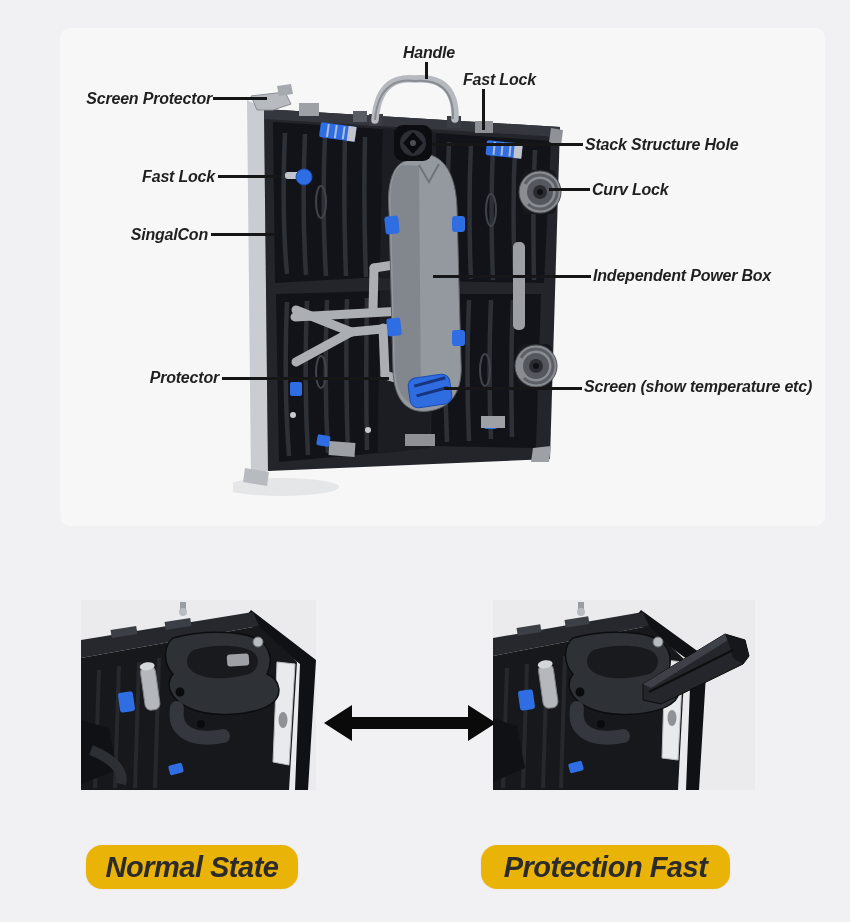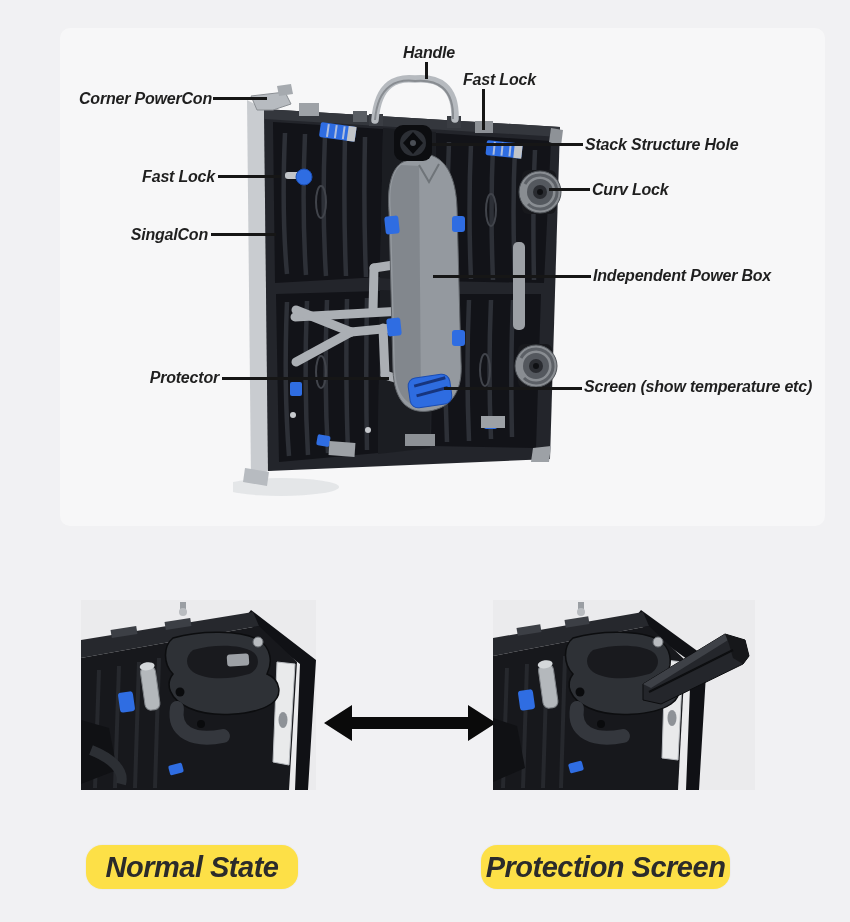--- a/index.html
+++ b/index.html
@@ -39,21 +39,21 @@
   .lead-powercon{left:203px;top:233px;width:65px;height:3px;}
   .lead-singalcon{left:214px;top:377px;width:167px;height:3px;}
   .lead-handle{left:417px;top:62px;width:3px;height:17px;}
   .lead-fast-lock-top{left:474px;top:89px;width:3px;height:41px;}
   .lead-stack-structure-hole{left:424px;top:143px;width:151px;height:3px;}
   .lead-curv-lock{left:541px;top:188px;width:41px;height:3px;}
   .lead-independent-power-box{left:425px;top:275px;width:158px;height:3px;}
   .lead-screen{left:436px;top:387px;width:138px;height:3px;}
   
   .pill{
-    position:absolute;height:44px;background:#fde047;border-radius:16px;
+    position:absolute;height:44px;background:#eab308;border-radius:16px;
     display:flex;align-items:center;justify-content:center;
     font-size:29px;font-weight:600;color:#2b2b2b;letter-spacing:-0.5px;
     box-shadow:0 0 0 1px rgba(0,0,0,0.02);
   }
   .pill-normal{left:78px;top:845px;width:212px;}
   .pill-protection{left:473px;top:845px;width:249px;}
   .arrow-wrap{position:absolute;left:316px;top:699px;width:172px;height:48px;}
   .edge-artifact{
     position:absolute;right:0;top:96px;width:8px;height:38px;
     background:rgba(122,142,228,0.35);border-radius:5px 0 0 5px;
@@ -211,21 +211,21 @@
       <rect x="96" y="372" width="26" height="14" transform="rotate(4 109 379)"></rect>
       <rect x="172" y="364" width="30" height="12" fill="#8d9196"></rect>
       <rect x="248" y="346" width="24" height="12"></rect>
       <circle cx="60" cy="345" r="3" fill="#c6c9cd"></circle>
         <circle cx="135" cy="360" r="3" fill="#c6c9cd"></circle>
     </g>
   </svg>
 
   <div class="ann ann-handle">Handle</div>
   <div class="ann ann-fast-lock-top">Fast Lock</div>
-  <div class="ann right-align ann-corner-protector">Corner PowerCon</div>
+  <div class="ann right-align ann-corner-protector">Screen Protector</div>
   <div class="ann right-align ann-fast-lock-left">Fast Lock</div>
   <div class="ann right-align ann-powercon">SingalCon</div>
   <div class="ann right-align ann-singalcon">Protector</div>
   <div class="ann ann-stack-structure-hole">Stack Structure Hole</div>
   <div class="ann ann-curv-lock">Curv Lock</div>
   <div class="ann ann-screen">Screen (show temperature etc)</div>
   <div class="ann ann-independent-power-box">Independent Power Box</div>
 
   <div class="lead lead-corner-protector"></div>
   <div class="lead lead-fast-lock-left"></div>
@@ -324,16 +324,16 @@
       <g transform="rotate(-8 56 88)">
         <rect x="48" y="64" width="15" height="44" rx="6" fill="#b4b8bc" stroke="#7e8287"></rect>
         <ellipse cx="55.5" cy="64" rx="7.5" ry="4" fill="#d4d7da"></ellipse>
       </g>
       <rect x="26" y="90" width="15" height="20" rx="3" fill="#2f6de2" transform="rotate(-8 33 100)"></rect>
       <rect x="76" y="162" width="14" height="10" rx="2" fill="#2f6de2" transform="rotate(-15 83 167)"></rect>
     </g>
   </svg>
 
   <div class="pill pill-normal">Normal State</div>
-  <div class="pill pill-protection">Protection Screen</div>
+  <div class="pill pill-protection">Protection Fast</div>
 
   <div class="edge-artifact"></div>
 </div>
 
 </body></html>

